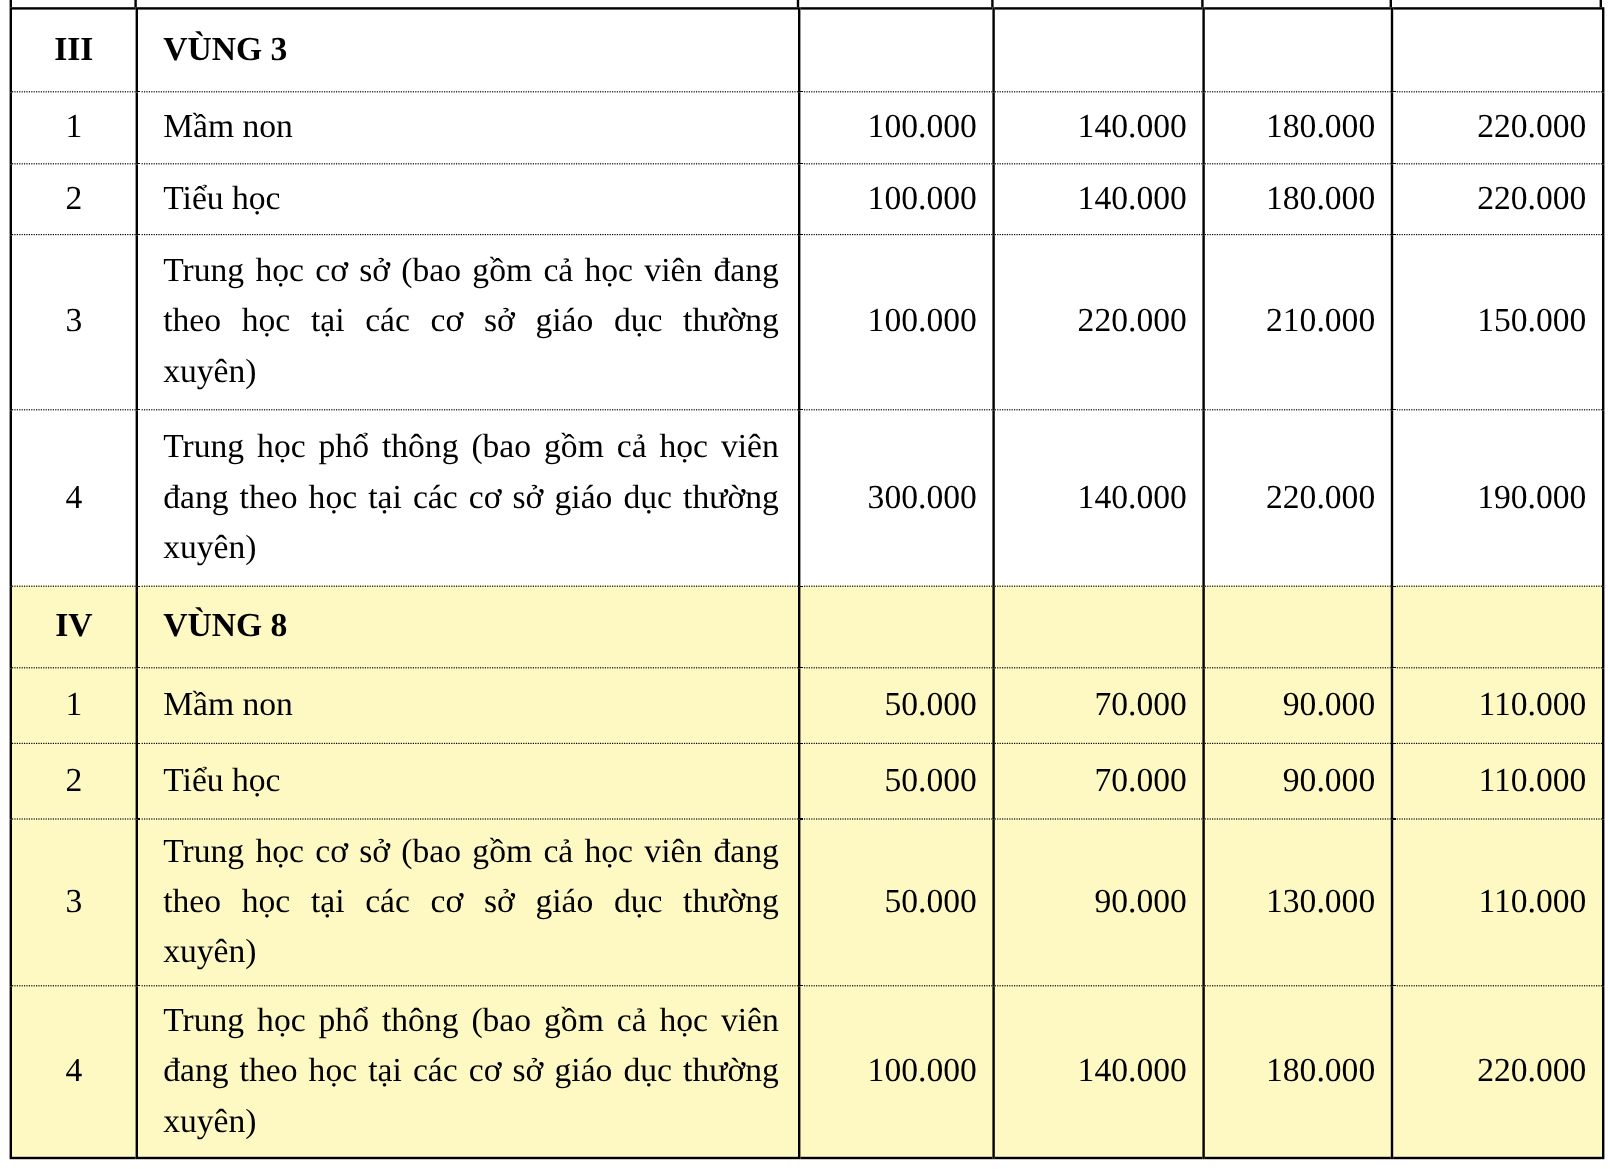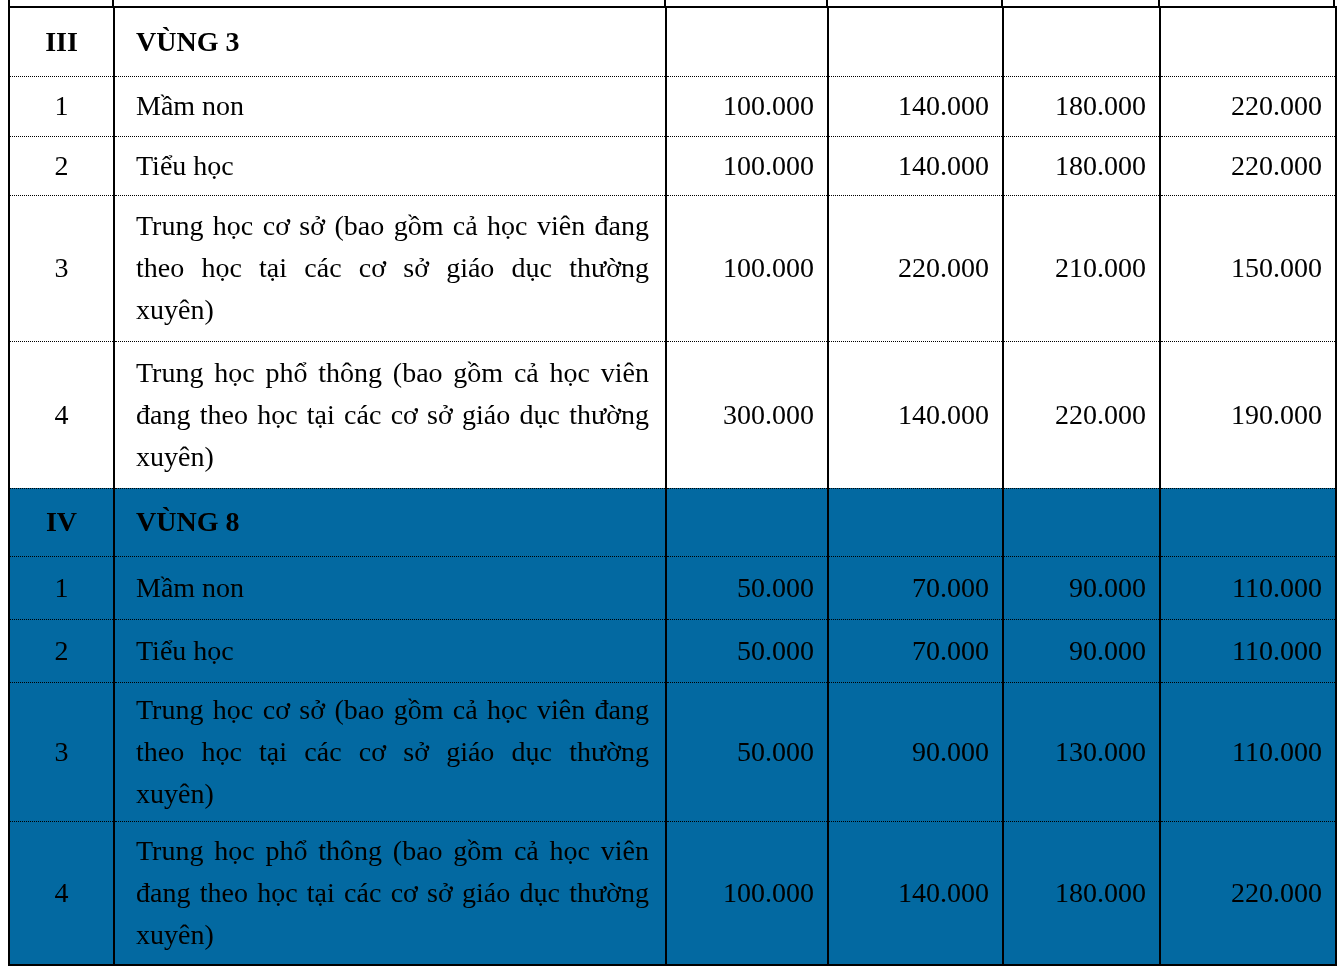--- a/index.html
+++ b/index.html
@@ -10,21 +10,21 @@
           table-layout:fixed; width:1327px; border:2px solid #000; }
   td { border-left:2px solid #000; border-right:2px solid #000;
        border-top:1px dotted #000; border-bottom:1px dotted #000;
        font-size:28px; line-height:42px; padding:0; vertical-align:middle;font-family:Liberation Serif, serif; }
   tr:first-child td { border-top:none; }
   tr:last-child td { border-bottom:none; }
   td.stt { text-align:center; }
   td.name { text-align:justify; padding:0 16px 0 21px;margin-left:34px; }
   td.num { text-align:right; padding-right:13px;margin-left:38px; }
   tr.bold td { font-weight:bold; }
-  tr.hl td { background:#0369a1; }
+  tr.hl td { background:#fef9c3; }
 </style>
 </head>
 <body>
 
 <div class="topstub" style="left:8px"></div>
 <div class="topstub" style="left:112px"></div>
 <div class="topstub" style="left:664px"></div>
 <div class="topstub" style="left:826px"></div>
 <div class="topstub" style="left:1001px"></div>
 <div class="topstub" style="left:1158px"></div>

